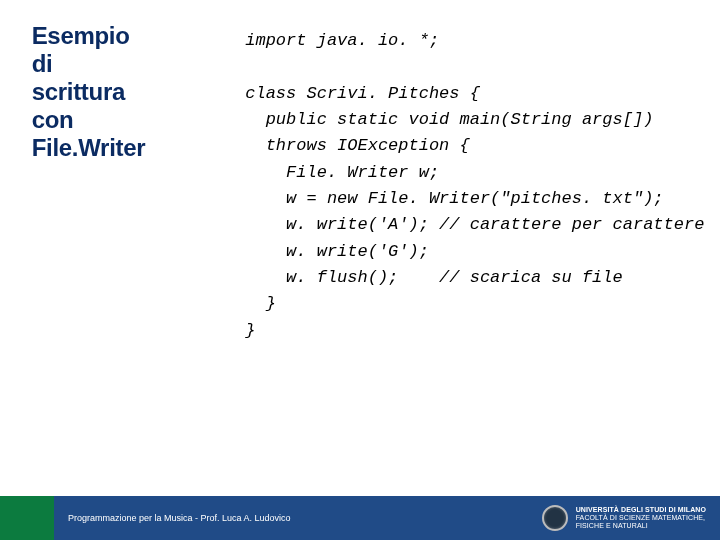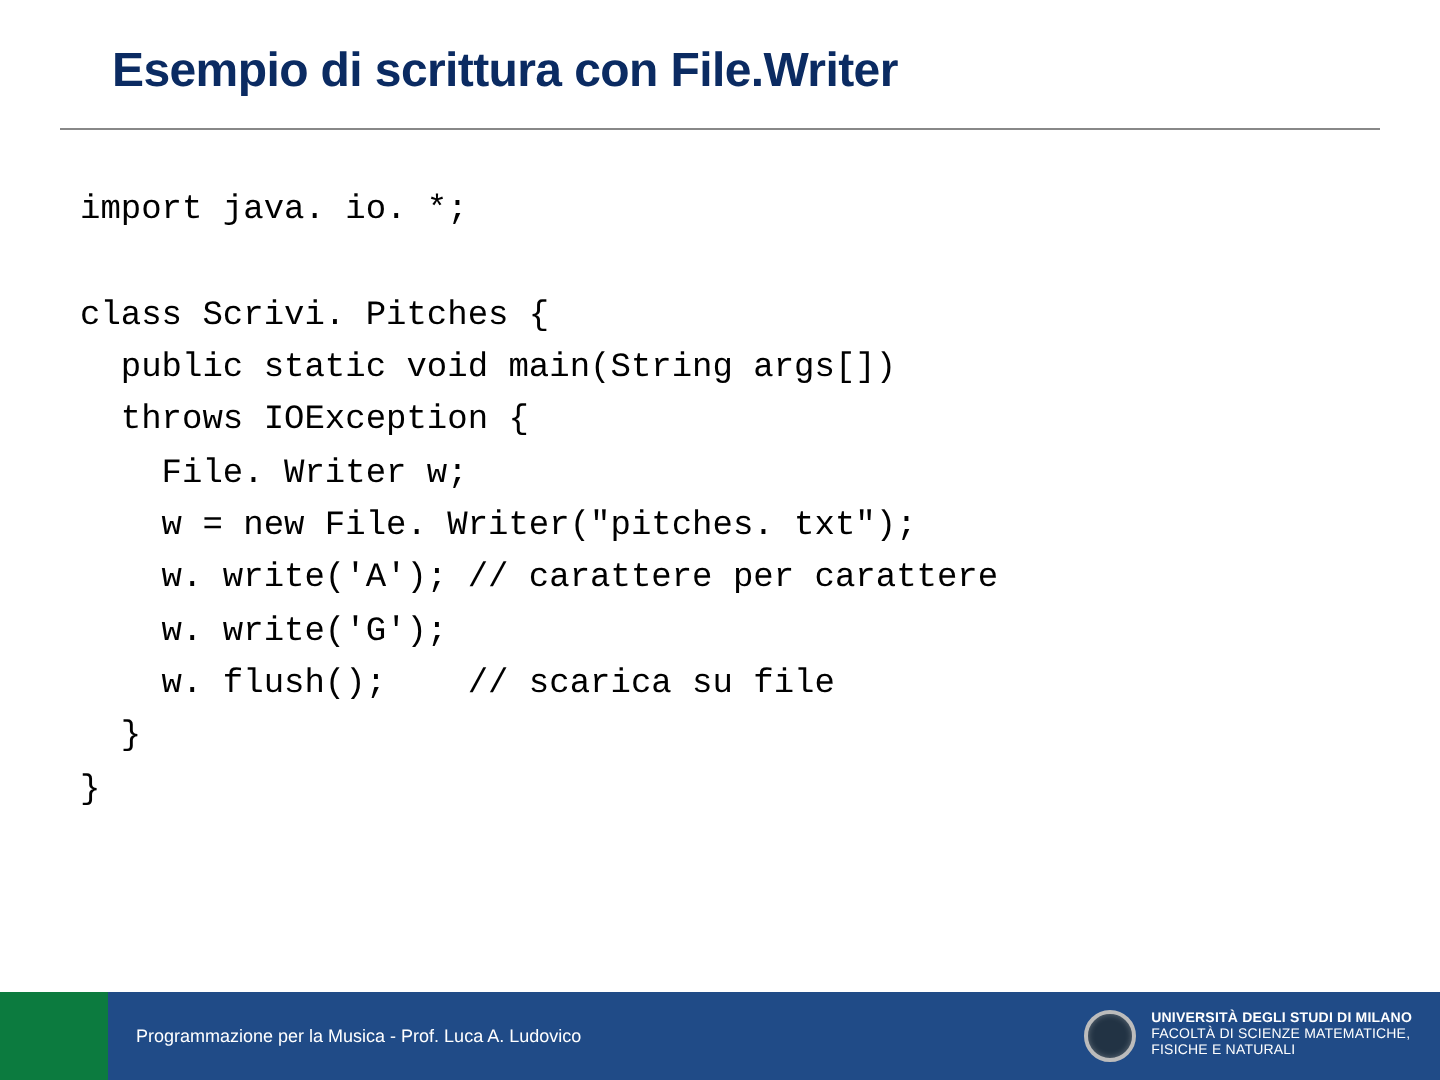--- a/index.html
+++ b/index.html
@@ -1,22 +1,22 @@
 <!DOCTYPE html>
 <html><head>
 <meta charset="utf-8">
 <style>
   * { margin: 0; padding: 0; box-sizing: border-box; }
   html, body { width: 720px; height: 540px; font-family: Arial, Helvetica, sans-serif; background: #fff; overflow: hidden; }
-  .slide { width: 720px; height: 540px; position: relative; display: flex; flex-direction: column; justify-content: center; }
+  .slide { width: 720px; height: 540px; position: relative; display: flex; flex-direction: row; justify-content: center; }
   .title-wrap { padding: 22px 0 8px 56px; }
   .title { font-size: 24px; font-weight: bold; color: #0b2b62; letter-spacing: -0.3px; }
   .hr { border: none; border-top: 1px solid #888; margin: 6px 30px 0 30px; }
   .body { padding: 28px 40px 0 40px; flex: 1; }
-  .code { font-family: "Courier New", Courier, monospace; font-size: 17px; line-height: 1.55; color: #000; white-space: pre; }
+  .code { font-family: "Courier New", Courier, monospace; font-size: 17px; line-height: 1.55; color: #000; white-space: pre; font-style: italic; }
   .footer { position: absolute; left: 0; right: 0; bottom: 0; height: 44px; display: flex; align-items: stretch; }
   .footer .accent { width: 54px; background: #0c7b3f; }
   .footer .bar { flex: 1; background: #204b87; display: flex; flex-direction: column; justify-content: center; padding-left: 14px; color: #fff; font-size: 9px; line-height: 1.35; }
   .footer .logo { width: 190px; background: #204b87; display: flex; align-items: center; justify-content: flex-end; padding-right: 14px; gap: 8px; }
   .logo-seal { width: 26px; height: 26px; border-radius: 50%; background: #234; border: 2px solid #bcbcbc; box-shadow: inset 0 0 3px rgba(255,255,255,0.3); flex-shrink: 0; }
   .logo-text { color: #fff; font-size: 7px; line-height: 1.15; text-align: left; letter-spacing: 0.1px; }
   .logo-uni { font-weight: bold; }
 </style>
 </head>
 <body>

